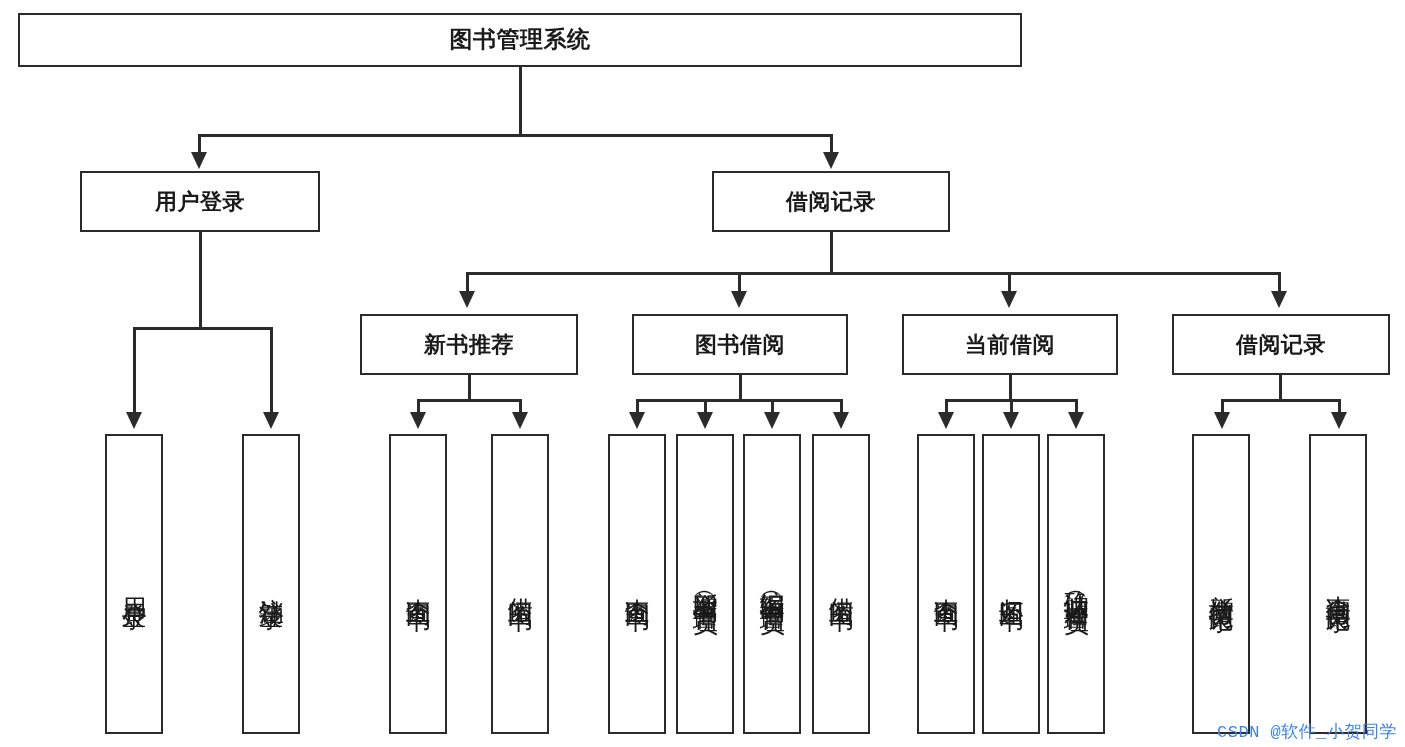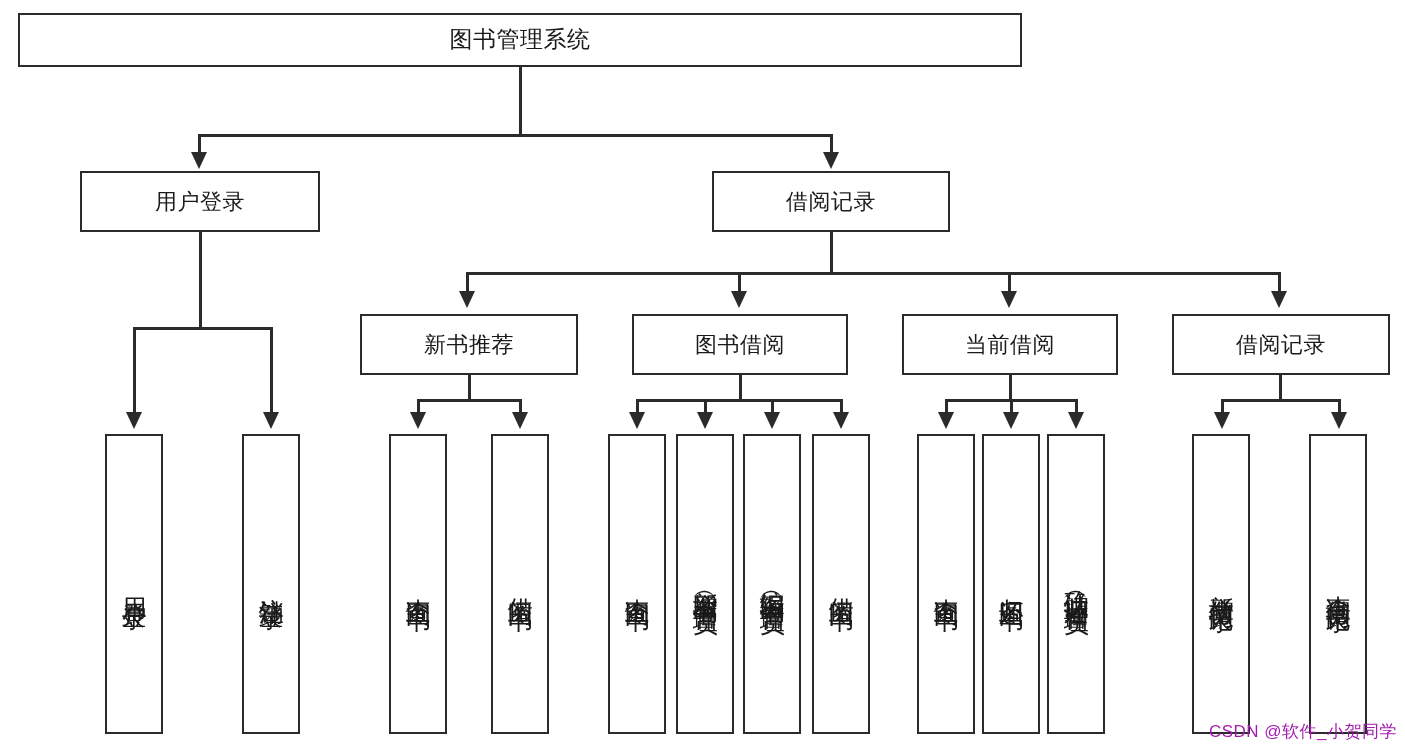--- a/index.html
+++ b/index.html
@@ -33,20 +33,21 @@
   .node .lbl {
     display: block;
     text-align: center;
     line-height: 1.18;
     letter-spacing: 0.5px;
   }
   
   .node.horiz .lbl {
     writing-mode: horizontal-tb;
     font-size: 22px;
+    font-weight: bold;
   }
   .node.root .lbl { font-size: 23px; }
   
   .node.vert {
     align-items: center;
     justify-content: center;
   }
   .node.vert .lbl {
     writing-mode: vertical-rl;
     text-orientation: upright;
@@ -71,25 +72,25 @@
     border-right: 8px solid transparent;
     border-top: 17px solid #2b2b2b;
     z-index: 2;
   }
   
   #watermark {
     position: absolute;
     right: 8px;
     bottom: 4px;
     font-size: 17px;
-    color: #a21caf;
+    color: #3b82f6;
     letter-spacing: 0.5px;
     z-index: 6;
     white-space: nowrap;
-    font-family: Liberation Sans, sans-serif;
+    font-family: Liberation Mono, monospace;
   }
 </style>
 </head>
 <body>
 
 <div id="canvas">
 
   <div class="node root horiz" style="left:18px; top:13px; width:1004px; height:54px;">
     <span class="lbl">图书管理系统</span>
   </div>

